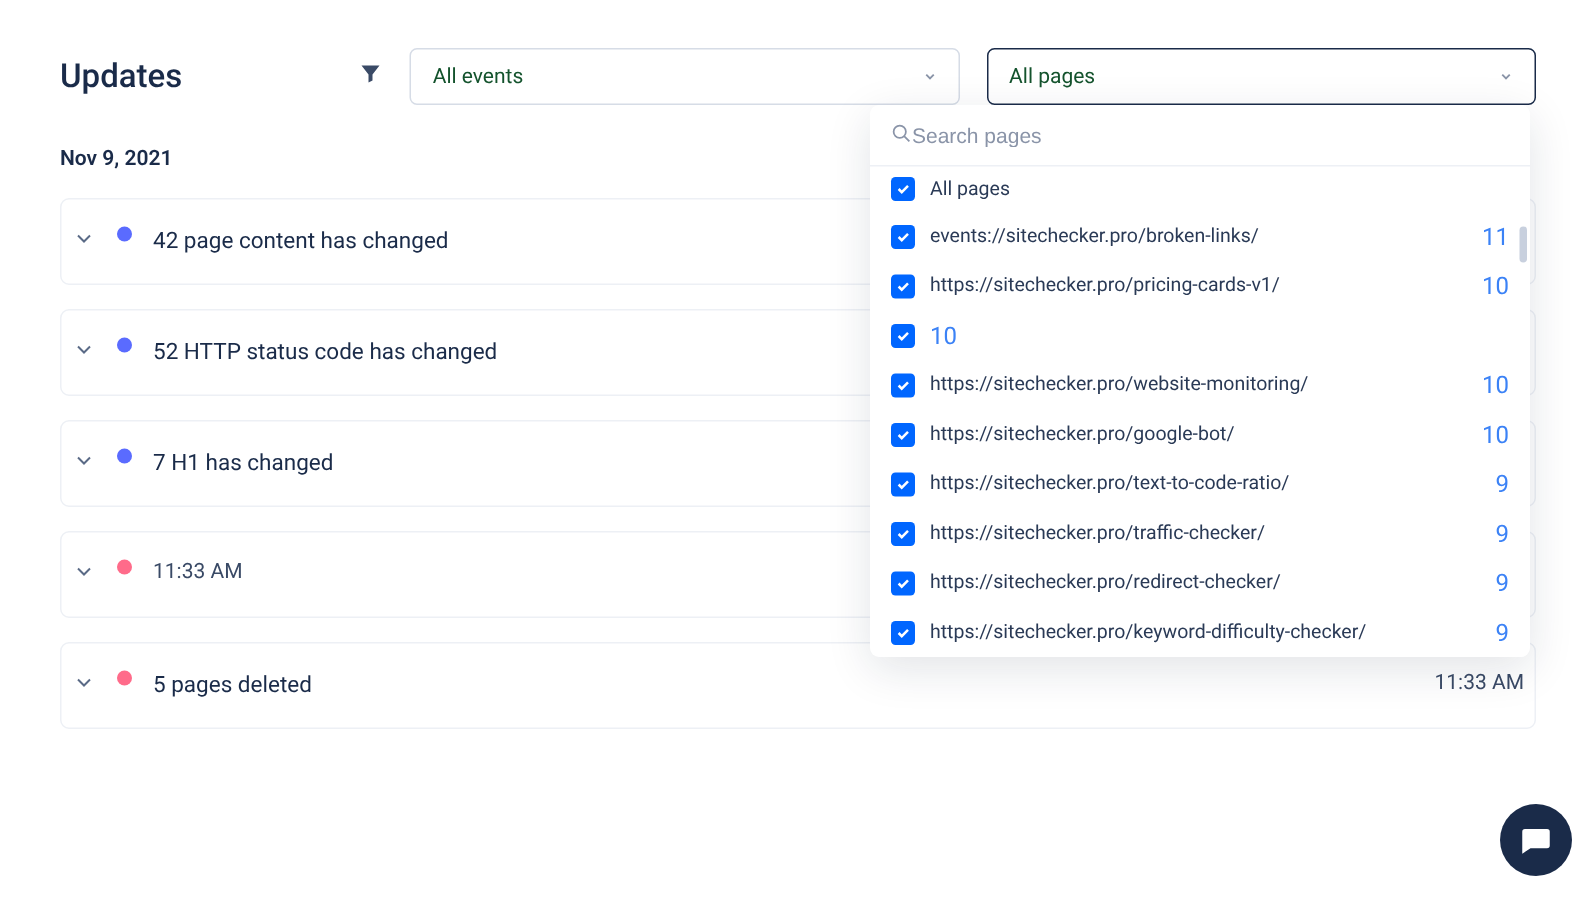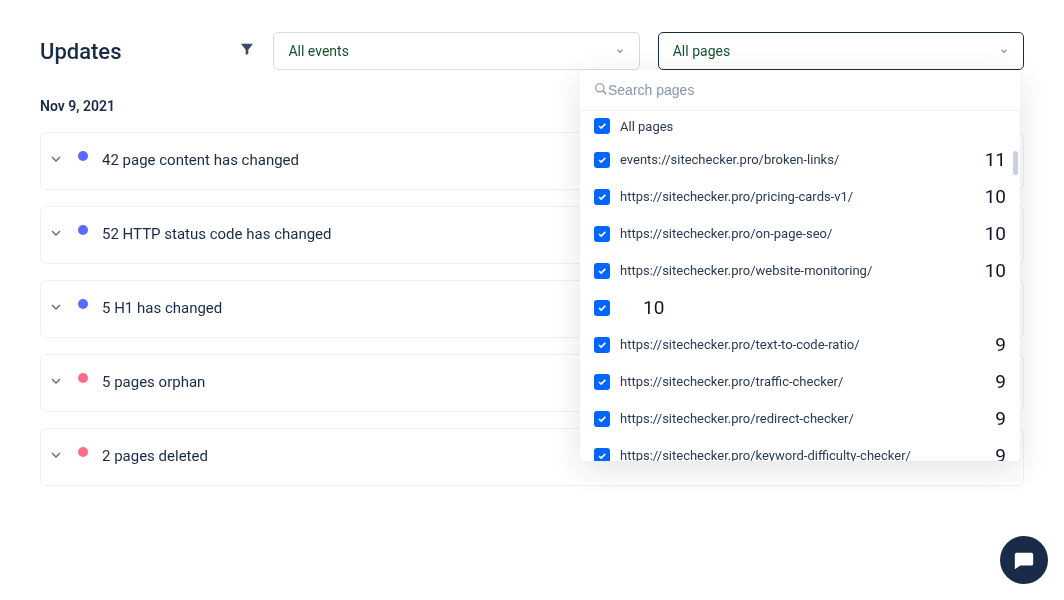--- a/index.html
+++ b/index.html
@@ -153,23 +153,22 @@
       flex: 0 0 auto;
     }
     .checkbox svg { color: #fff; }
     .option-label {
       flex: 1;
       white-space: nowrap;
       overflow: hidden;
       text-overflow: ellipsis;
     }
     .option-count {
-      color: #0f172a;
-      font-size: 19px;
-      margin-left: 23px;
+      color: #3b82f6;
+      font-size: 16px;
     }
     .scrollbar-indicator {
       position: absolute;
       right: 2px;
       top: 40px;
       width: 5px;
       height: 24px;
       background: #c8d0de;
       border-radius: 3px;
     }
@@ -228,36 +227,35 @@
             <path d="M6 9l6 6 6-6"></path>
           </svg></span>
         <span class="dot dot-blue"></span>
         <span class="event-text">52 HTTP status code has changed</span>
       </div>
       <div class="event-card">
         <span><svg class="collapse-icon" viewBox="0 0 24 24" fill="none" stroke="currentColor" stroke-width="2">
             <path d="M6 9l6 6 6-6"></path>
           </svg></span>
         <span class="dot dot-blue"></span>
-        <span class="event-text">5 H1 has changed</span>
+        <span class="event-text">7 H1 has changed</span>
       </div>
       <div class="event-card">
         <span><svg class="collapse-icon" viewBox="0 0 24 24" fill="none" stroke="currentColor" stroke-width="2">
             <path d="M6 9l6 6 6-6"></path>
           </svg></span>
         <span class="dot dot-pink"></span>
-        <span class="event-text">5 pages orphan</span>
         <span class="event-time">11:33 AM</span>
       </div>
       <div class="event-card">
         <span><svg class="collapse-icon" viewBox="0 0 24 24" fill="none" stroke="currentColor" stroke-width="2">
             <path d="M6 9l6 6 6-6"></path>
           </svg></span>
         <span class="dot dot-pink"></span>
-        <span class="event-text">2 pages deleted</span>
+        <span class="event-text">5 pages deleted</span>
         <span class="event-time">11:33 AM</span>
       </div>
     </div>
 </div>
 
 <div class="dropdown-panel">
   <div class="search-row">
     <svg class="search-icon" viewBox="0 0 24 24" fill="none" stroke="currentColor" stroke-width="2">
         <circle cx="10" cy="10" r="7"></circle>
         <path d="M21 21l-6-6"></path>
@@ -291,38 +289,38 @@
         </span>
         <span class="option-label">https://sitechecker.pro/pricing-cards-v1/</span>
         <span class="option-count">10</span>
       </div>
       <div class="option-row">
         <span class="checkbox">
           <svg width="10" height="10" viewBox="0 0 24 24" fill="none" stroke="currentColor" stroke-width="4">
             <path d="M5 12l5 5L20 7"></path>
           </svg>
         </span>
-        <span class="option-label">https://sitechecker.pro/on-page-seo/</span>
         <span class="option-count">10</span>
       </div>
       <div class="option-row">
         <span class="checkbox">
           <svg width="10" height="10" viewBox="0 0 24 24" fill="none" stroke="currentColor" stroke-width="4">
             <path d="M5 12l5 5L20 7"></path>
           </svg>
         </span>
         <span class="option-label">https://sitechecker.pro/website-monitoring/</span>
         <span class="option-count">10</span>
       </div>
       <div class="option-row">
         <span class="checkbox">
           <svg width="10" height="10" viewBox="0 0 24 24" fill="none" stroke="currentColor" stroke-width="4">
             <path d="M5 12l5 5L20 7"></path>
           </svg>
         </span>
+        <span class="option-label">https://sitechecker.pro/google-bot/</span>
         <span class="option-count">10</span>
       </div>
       <div class="option-row">
         <span class="checkbox">
           <svg width="10" height="10" viewBox="0 0 24 24" fill="none" stroke="currentColor" stroke-width="4">
             <path d="M5 12l5 5L20 7"></path>
           </svg>
         </span>
         <span class="option-label">https://sitechecker.pro/text-to-code-ratio/</span>
         <span class="option-count">9</span>

